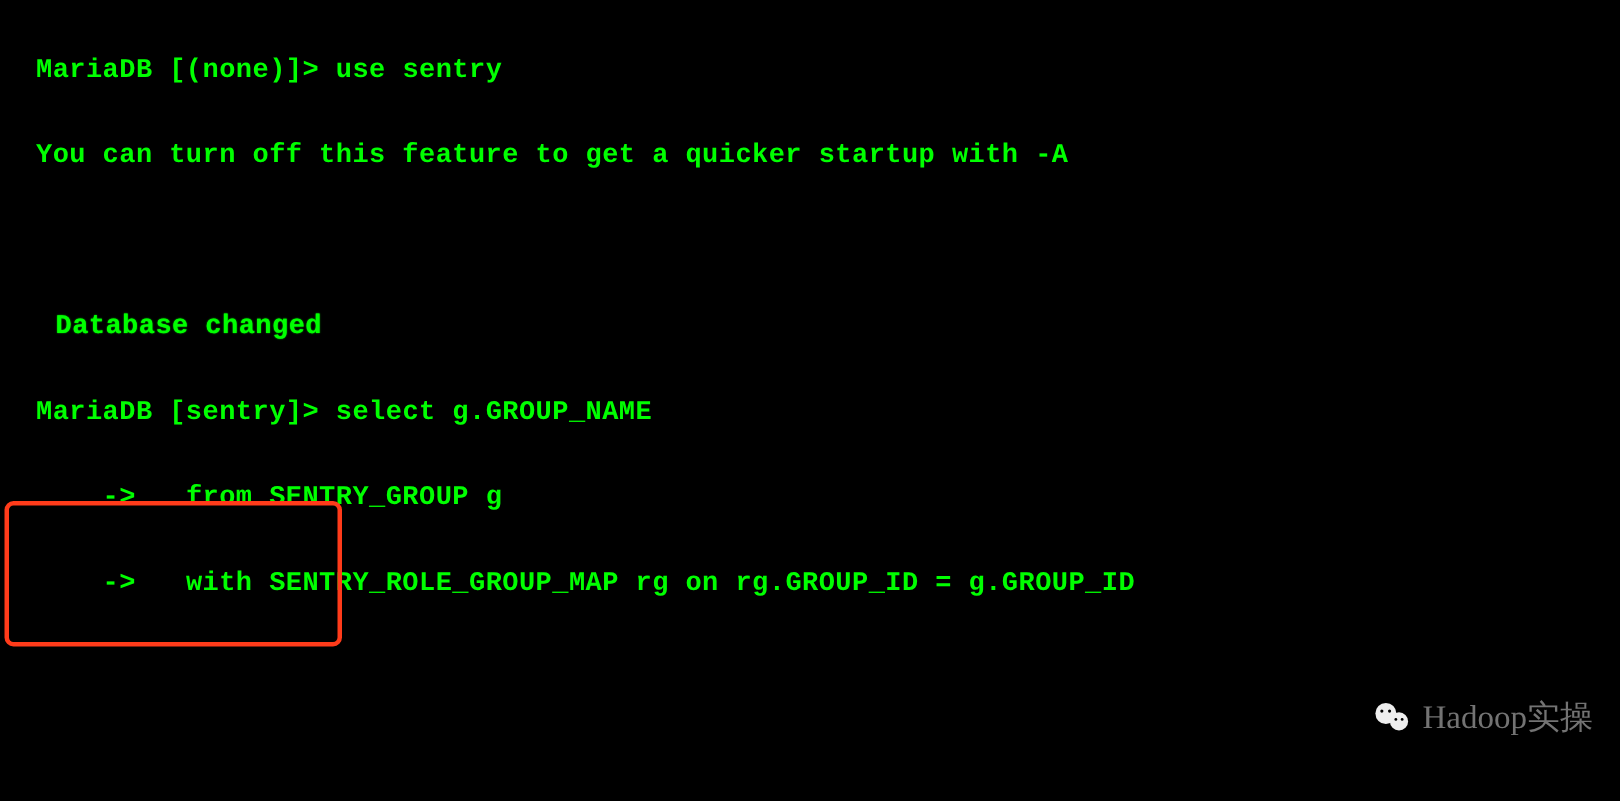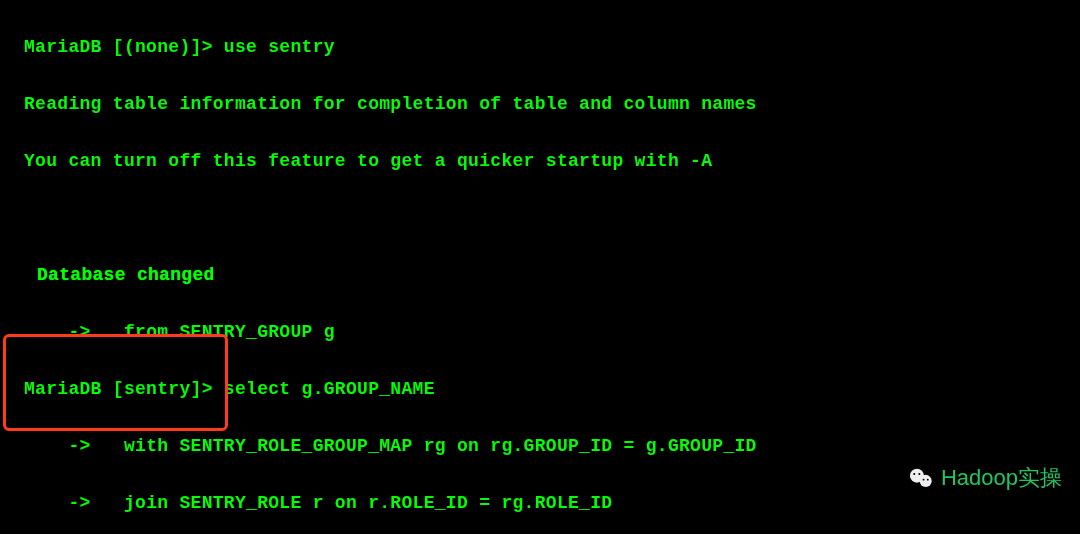--- a/index.html
+++ b/index.html
@@ -44,45 +44,43 @@
       height: 97px;
       pointer-events: none;
     }
     .watermark {
       position: absolute;
       right: 18px;
       bottom: 42px;
       display: flex;
       align-items: center;
       gap: 6px;
-      color: #22c55e;
-      font-family: Liberation Sans, sans-serif;
+      color: #737373;
+      font-family: Liberation Serif, serif;
       font-size: 22px;
       font-weight: normal;
       letter-spacing: 0;
     }
     .watermark svg {
       width: 28px;
       height: 28px;
       fill: #eeeeee;
     }
   </style>
 </head>
 <body>
 
 <div class="terminal">
 <span class="line"><span>MariaDB [(none)]&gt; </span><span>use sentry</span></span>
-<span class="line">Reading table information for completion of table and column names</span>
 <span class="line">You can turn off this feature to get a quicker startup with -A</span>
 <span class="line"> </span>
 <span class="line bold">Database changed</span>
+<span class="line"><span>MariaDB [sentry]&gt; </span><span>select g.GROUP_NAME</span></span>
 <span class="line"><span>    -&gt; </span><span>  from SENTRY_GROUP g</span></span>
-<span class="line"><span>MariaDB [sentry]&gt; </span><span>select g.GROUP_NAME</span></span>
 <span class="line"><span>    -&gt; </span><span>  with SENTRY_ROLE_GROUP_MAP rg on rg.GROUP_ID = g.GROUP_ID</span></span>
-<span class="line"><span>    -&gt; </span><span>  join SENTRY_ROLE r on r.ROLE_ID = rg.ROLE_ID</span></span>
 
 
 
 
 
 
 
 
 
 

